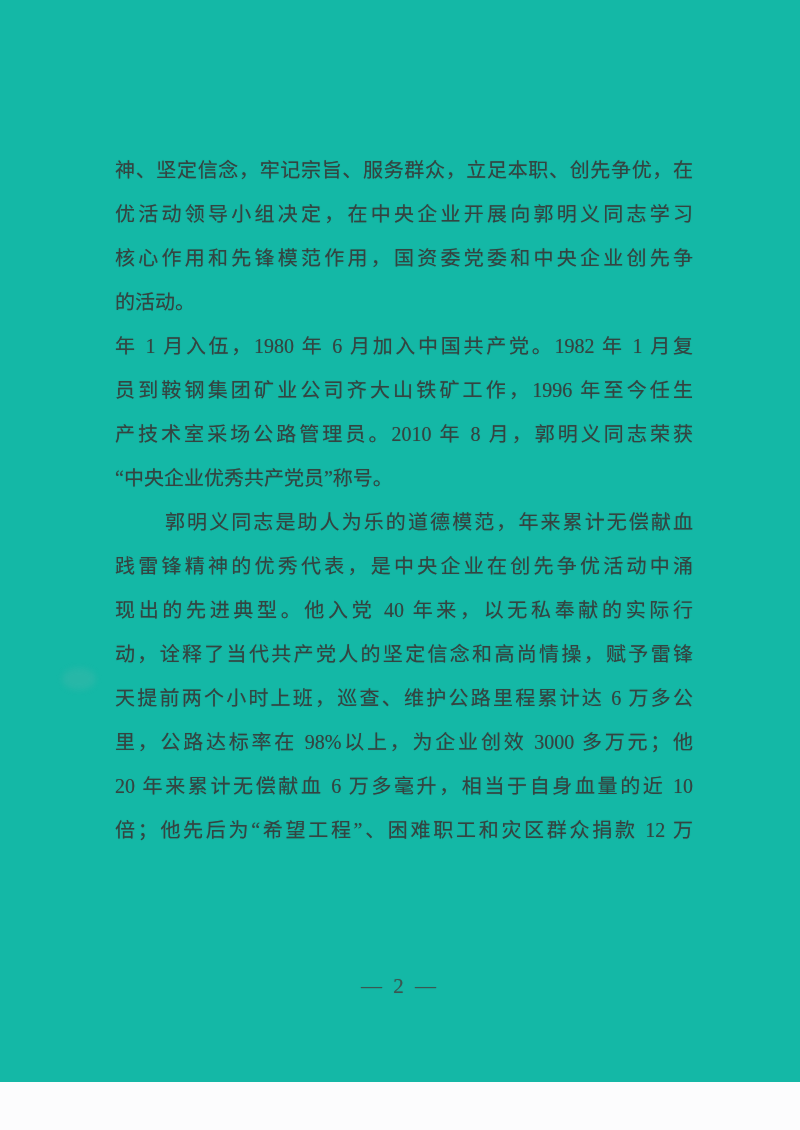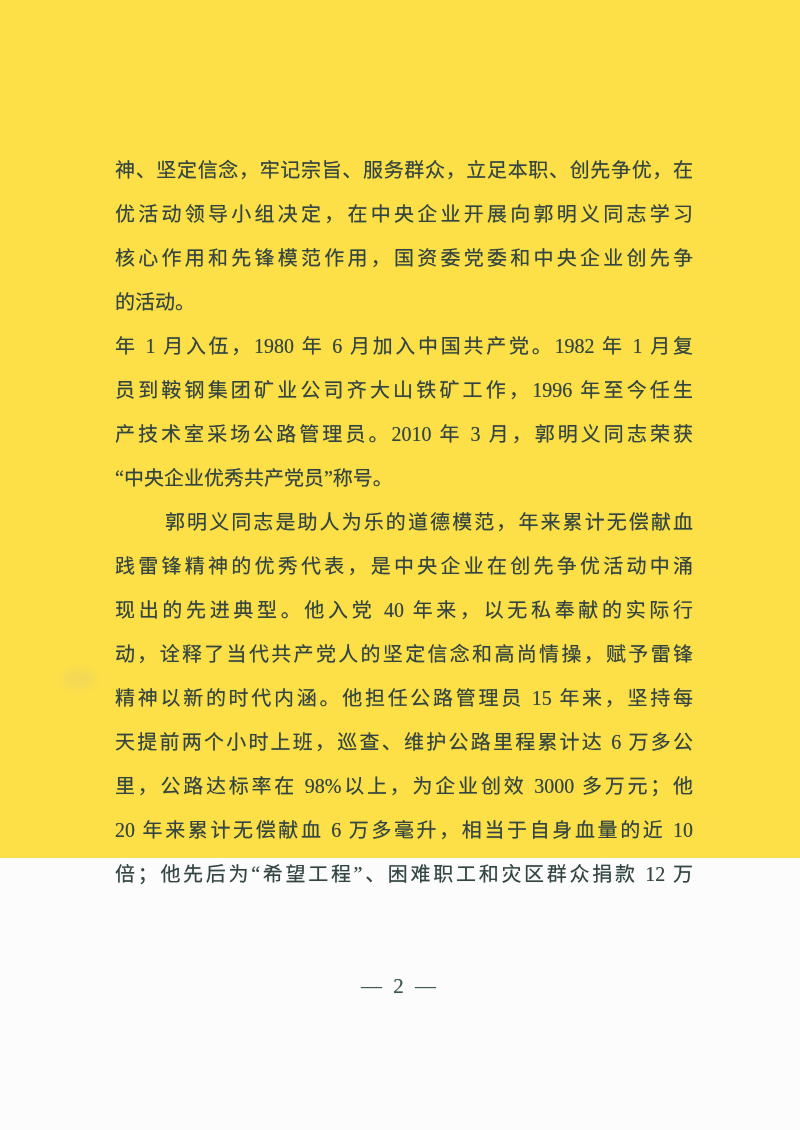--- a/index.html
+++ b/index.html
@@ -9,22 +9,22 @@
   body {
     width: 800px;
     height: 1130px;
     background: #fcfcfd;
     overflow: hidden;
     font-family: "Liberation Serif", "DejaVu Serif", serif;
   }
   .page {
     position: relative;
     width: 800px;
-    height: 858px;
-    background: #fde047;
+    height: 1082px;
+    background: #14b8a6;
   }
   .text-block {
     position: absolute;
     left: 115px;
     top: 148px;
     width: 578px;
   }
   .paragraph {
     margin: 0;
     padding: 0;
@@ -79,29 +79,28 @@
   <main class="text-block">
       <div class="paragraph">
         <div class="line">神、坚定信念，牢记宗旨、服务群众，立足本职、创先争优，在</div>
         <div class="line">优活动领导小组决定，在中央企业开展向郭明义同志学习</div>
         <div class="line">核心作用和先锋模范作用，国资委党委和中央企业创先争</div>
         <div class="line para-last">的活动。</div>
       </div>
       <div class="paragraph">
         <div class="line">年 1 月入伍，1980 年 6 月加入中国共产党。1982 年 1 月复</div>
         <div class="line">员到鞍钢集团矿业公司齐大山铁矿工作，1996 年至今任生</div>
-        <div class="line">产技术室采场公路管理员。2010 年 3 月，郭明义同志荣获</div>
+        <div class="line">产技术室采场公路管理员。2010 年 8 月，郭明义同志荣获</div>
         <div class="line para-last">“中央企业优秀共产党员”称号。</div>
       </div>
       <div class="paragraph">
         <div class="line para-first-indent">郭明义同志是助人为乐的道德模范，年来累计无偿献血</div>
         <div class="line">践雷锋精神的优秀代表，是中央企业在创先争优活动中涌</div>
         <div class="line">现出的先进典型。他入党 40 年来，以无私奉献的实际行</div>
         <div class="line">动，诠释了当代共产党人的坚定信念和高尚情操，赋予雷锋</div>
-        <div class="line">精神以新的时代内涵。他担任公路管理员 15 年来，坚持每</div>
         <div class="line">天提前两个小时上班，巡查、维护公路里程累计达 6 万多公</div>
         <div class="line">里，公路达标率在 98%以上，为企业创效 3000 多万元；他</div>
         <div class="line">20 年来累计无偿献血 6 万多毫升，相当于自身血量的近 10</div>
         <div class="line">倍；他先后为“希望工程”、困难职工和灾区群众捐款 12 万</div>
       </div>
     </main>
 
   <div class="footer">— 2 —</div>
 </div>
 

